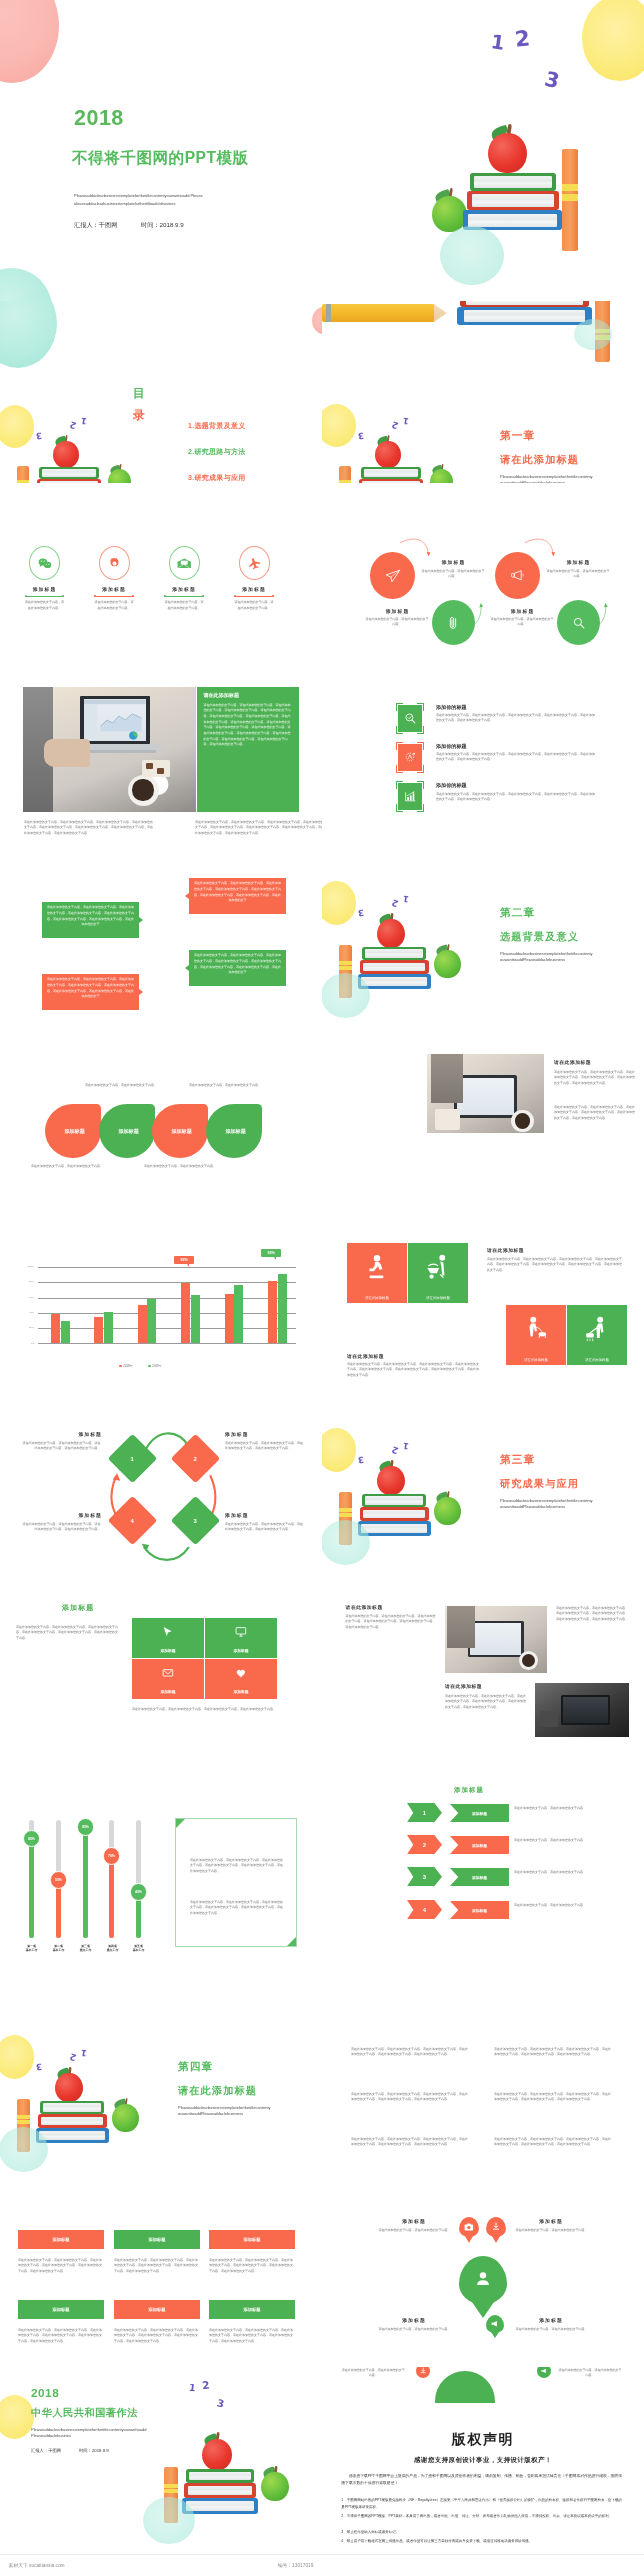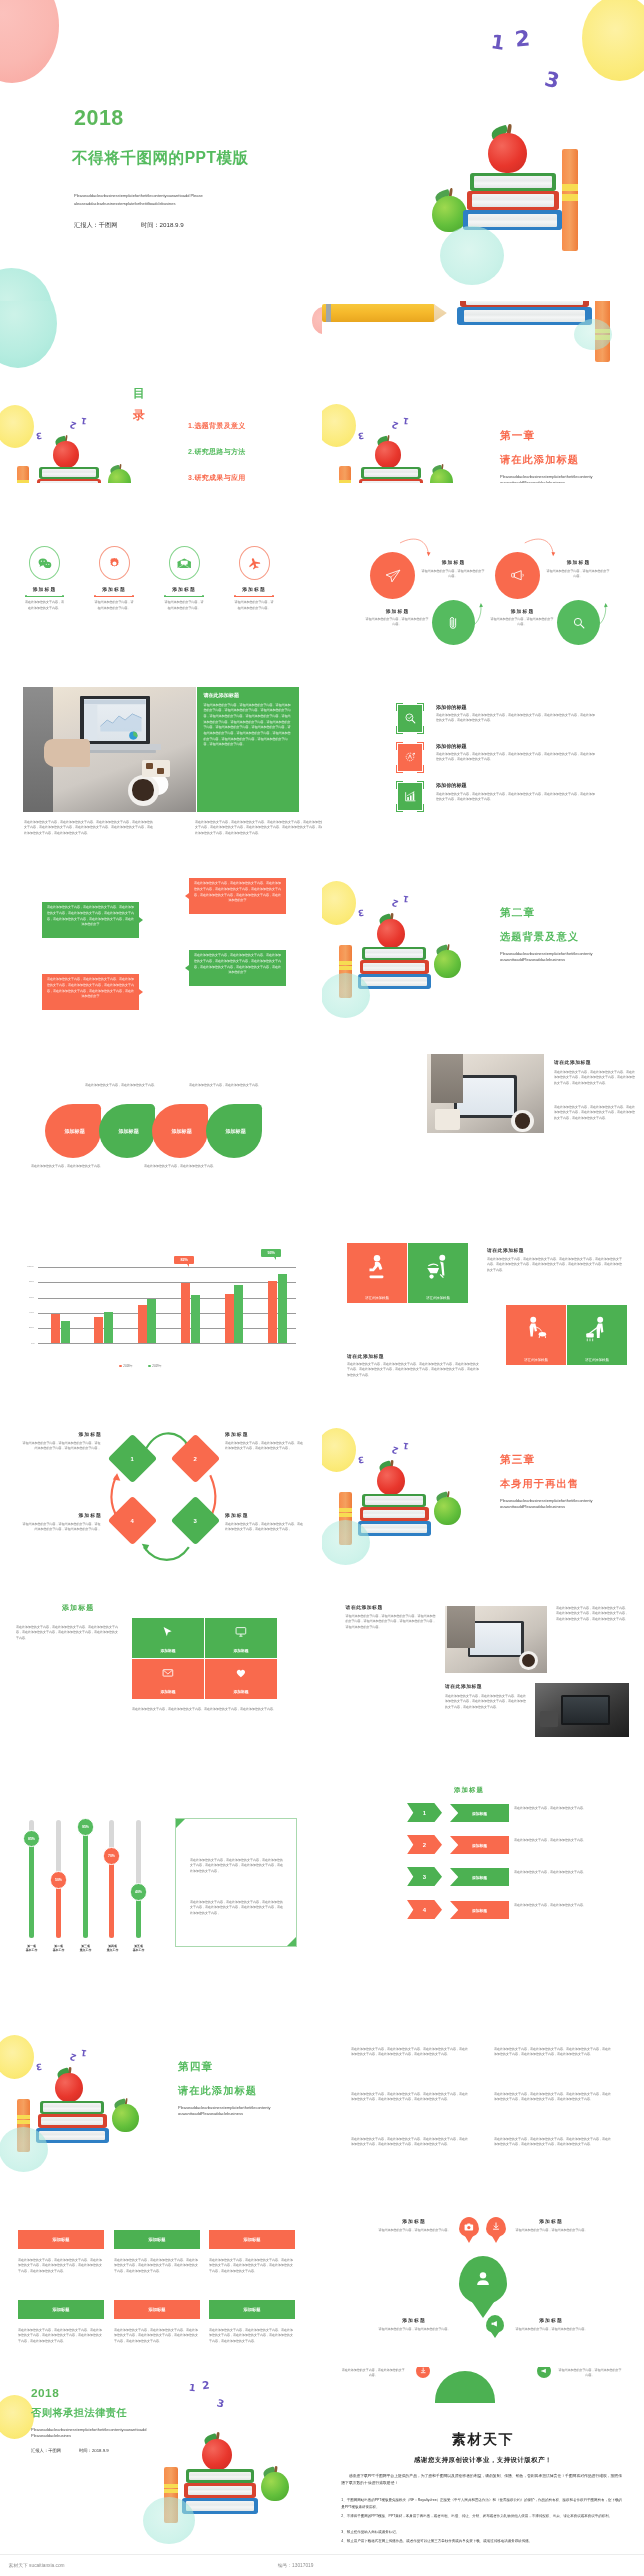--- a/index.html
+++ b/index.html
@@ -705,21 +705,21 @@
       </div>
     <div class="pencil" style="left:6.4px;top:28px;width:13px;height:53px;">
       <div class="barrel" style="background:linear-gradient(90deg,#f78d4b,#f5a05f,#ef7d3a);"></div>
       <div class="band" style="top:30%;"></div>
         <div class="band" style="top:40%;"></div>
     </div>
     <div class="blob blob-mint" style="left:-11.8px;top:56px;width:49px;height:45px;opacity:.55;"></div>
   </div>
 
   <div class="t-chap-n red" style="position:absolute;left:178px;top:58px;">第三章</div>
-  <div class="t-chap-t red" style="position:absolute;left:178px;top:82px;">本身用于再出售</div>
+  <div class="t-chap-t red" style="position:absolute;left:178px;top:82px;">研究成果与应用</div>
   <div class="t-latin" style="position:absolute;left:178px;top:103px;width:134px;">Pleaseaddaclearbusinesstemplateforthetitlecontenty</div>
   <div class="t-latin" style="position:absolute;left:178px;top:109px;width:134px;">ouwanttoaddPleaseaddaclebusiness</div>
 </div>
 
 <div class="slide" style="left:0;top:1578px;width:322px;height:182px;">
   <div style="position:absolute;left:62px;top:25px;color:#4cb152;font-size:7px;font-weight:700;letter-spacing:1.1px;">添加标题</div>
   <div class="t-body" style="position:absolute;left:16px;top:47px;width:102px;">请在此添加您的文字内容，请在此添加您的文字内容。请在此添加您的文字内容，请在此添加您的文字内容，请在此添加您的文字内容，请在此添加您的文字内容。</div>
 
   <div style="position:absolute;left:132px;top:40px;width:72px;height:40px;background:#4cb152;">
     <svg style="position:absolute;left:30px;top:7.5px;" width="11.8" height="11.8" viewBox="0 0 22 22">
@@ -1005,21 +1005,21 @@
   </div>
 </div>
 
 <div class="slide" style="left:0;top:2367px;width:322px;height:209px;">
   <div class="blob blob-yellow" style="left:-5.4px;top:28px;width:39px;height:44px;"></div>
   <div class="num123" style="left:189px;top:15px;font-size:9.7px;transform:rotate(8deg);">1</div>
   <div class="num123" style="left:202px;top:11.8px;font-size:10.7px;transform:rotate(-6deg);">2</div>
   <div class="num123" style="left:217px;top:31px;font-size:10.2px;transform:rotate(14deg);">3</div>
 
   <div class="t-year" style="position:absolute;left:31px;top:19.3px;font-size:11.8px;">2018</div>
-  <div class="t-bigtitle" style="position:absolute;left:31px;top:39px;font-size:10.2px;">否则将承担法律责任</div>
+  <div class="t-bigtitle" style="position:absolute;left:31px;top:39px;font-size:10.2px;">中华人民共和国著作法</div>
   <div class="t-latin" style="position:absolute;left:31px;top:60px;width:140px;">Pleaseaddaclearbusinesstemplateforthetitlecontentyouwanttoadd</div>
   <div class="t-latin" style="position:absolute;left:31px;top:66px;width:140px;">Pleaseaddaclebusines</div>
   <div class="t-meta" style="position:absolute;left:31px;top:81px;font-size:4.3px;">汇报人：千图网</div>
   <div class="t-meta" style="position:absolute;left:79px;top:81px;font-size:4.3px;">时间：2018.9.9</div>
 
   <div class="ill" style="left:156px;top:70px;width:150px;height:123px;">
     <div class="apple" style="left:46px;top:2.1px;width:30px;height:31px;">
       <div class="stem"></div>
         <div class="leaf" style="background:#3f9b44;"></div>
       <div class="body" style="background:radial-gradient(circle at 36% 32%, #f4665a 0%, #e8362c 55%, #c92a22 100%);"></div>
@@ -1064,21 +1064,21 @@
     </svg>
   </div>
   <div class="circ-ico" style="position:absolute;left:215px;top:-3.2px;width:14px;height:14px;background:#4cb152;">
     <svg width="7" height="5.9" viewBox="0 0 13 11">
       <path d="M3.4 4 L9 1.6 L9 9.4 L3.4 7 Z" fill="#fff"></path>
       <rect x="1" y="4" width="2.4" height="3" fill="#fff"></rect>
     </svg>
   </div>
   <div class="t-body" style="position:absolute;left:236px;top:1.1px;width:64px;text-align:center;">请在此添加您的文字内容，请在此添加您的文字内容。</div>
 
-  <div style="position:absolute;left:0;right:0;top:64px;text-align:center;font-size:14px;font-weight:700;color:#1f1f1f;letter-spacing:1.6px;">素材天下</div>
+  <div style="position:absolute;left:0;right:0;top:64px;text-align:center;font-size:14px;font-weight:700;color:#1f1f1f;letter-spacing:1.6px;">版权声明</div>
   <div style="position:absolute;left:0;right:0;top:89px;text-align:center;font-size:6.4px;font-weight:700;color:#1f1f1f;letter-spacing:0.5px;">感谢您支持原创设计事业，支持设计版权产！</div>
   <div style="position:absolute;left:19.3px;top:106px;width:283px;font-size:3.8px;color:#333;line-height:1.9;text-indent:7.5px;">感谢您下载PPT千图网平台上提供的产品，为了您和千图网以及原创作者的利益，请勿复制、传播、销售，否则将承担法律责任！千图网将对作品进行维权，按照传播下载次数的十倍进行索取赔偿！</div>
 
   <div style="position:absolute;left:19.3px;top:130px;width:283px;font-size:3.5px;color:#333;line-height:1.9;">1、千图网网站出售的PPT模版是免版税类（RF：Royalty-free）正版受《中华人民共和国著作法》和《世界版权公约》的保护，作品的所有权、版权和著作权归千图网所有，您下载的是PPT模版素材使用权。</div>
   <div style="position:absolute;left:19.3px;top:146px;width:283px;font-size:3.5px;color:#333;line-height:1.9;">2、不得将千图网的PPT模版、PPT素材，本身用于再出售，或者出租、出借、转让、分销、发布或者作为礼物供他人使用，不得转授权、出卖、转让本协议或本协议中的权利。</div>
   <div style="position:absolute;left:19.3px;top:162px;width:283px;font-size:3.5px;color:#333;line-height:1.9;">3、禁止把作品纳入商标或服务标记。</div>
   <div style="position:absolute;left:19.3px;top:171px;width:283px;font-size:3.5px;color:#333;line-height:1.9;">4、禁止用户用下载格式在网上传播作品。或者作品可以让第三方单独付费或共享免费下载、或通过转移电话服务系统传播。</div>
 
   <div class="foot" style="bottom:0;"></div>
 </div>

